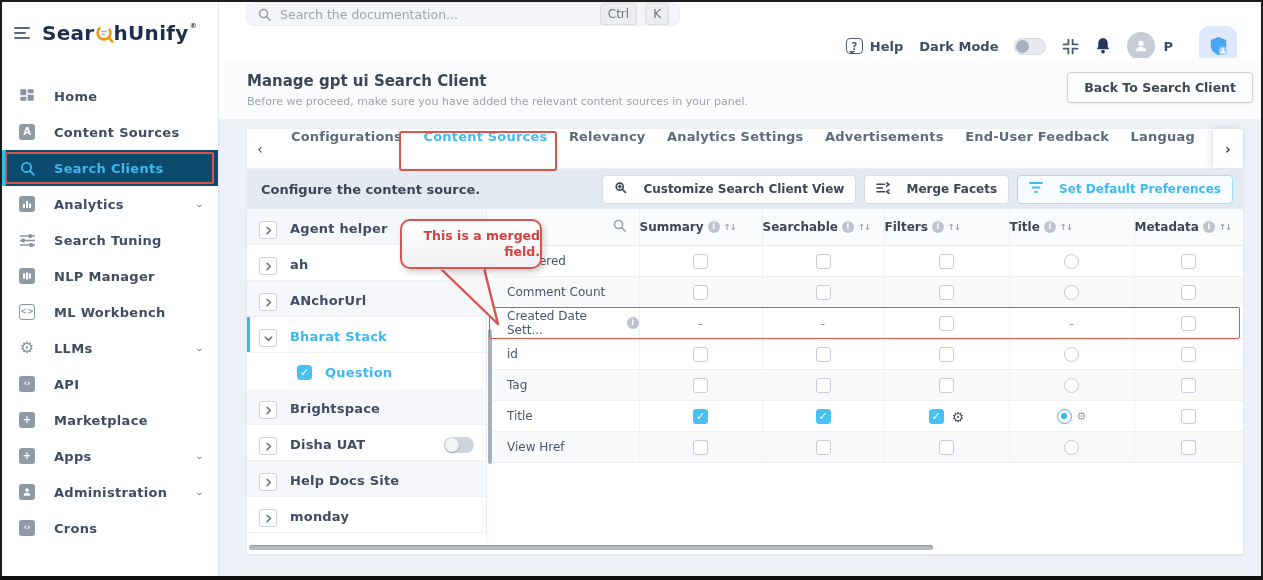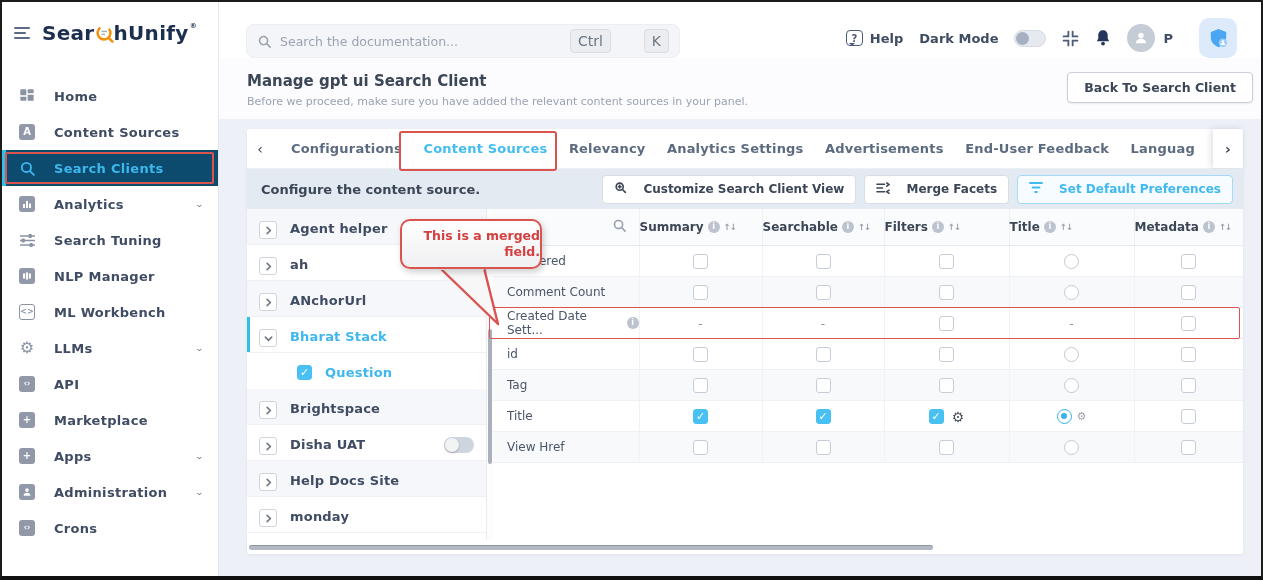--- a/index.html
+++ b/index.html
@@ -28,27 +28,27 @@
   .sb-item.active { background:#0c4a6e; }
   .sb-item.active::before { content:""; position:absolute; left:0; top:0; bottom:0; width:4px; background:#2fc0ea; }
   .sb-item.active .lbl { color:#3db8ee; }
   .sqico { width:16px; height:16px; background:#9199a8; border-radius:3px; color:#fff; font-size:10px; font-weight:700;
            display:inline-flex; align-items:center; justify-content:center; line-height:1; }
   .sqico.outline { background:transparent; border:1.6px solid #8b93a3; color:#8b93a3; font-weight:700; font-size:8px; }
   .gearico { font-size:16px; color:#8b93a3; line-height:1; }
 
   
   .main { flex:1; display:flex; flex-direction:column; min-width:0; }
-  .topbar { height:56px; background:#fff; display:flex; align-items:flex-end; padding:0 24px 0 27px; flex-shrink:0; }
+  .topbar { height:56px; background:#fff; display:flex; align-items:flex-start; padding:0 24px 0 27px; flex-shrink:0;flex-direction:column; }
   .searchbox { width:434px; height:34px; background:#f4f5f8; border:1px solid #eceef2; border-radius:8px;
                display:flex; align-items:center; padding:0 10px; gap:8px; }
   .searchbox input { border:none; outline:none; background:transparent; flex:1; font-size:12.5px; color:#57606e;
                      font-family:"DejaVu Sans","Liberation Sans",sans-serif; }
   .searchbox input::placeholder { color:#9aa3b2; }
-  .kbd { font-size:14px; color:#6b7686; background:#ecedf1; border:1px solid #d9dce3; border-radius:4px; padding:3px 7px;margin-left:25px; }
+  .kbd { font-size:12px; color:#6b7686; background:#ecedf1; border:1px solid #d9dce3; border-radius:4px; padding:3px 7px; }
   .top-right { margin-left:auto; display:flex; align-items:center; gap:16px; }
   .helpico { width:17px; height:16px; border:1.6px solid #4a5a78; border-radius:4px; color:#4a5a78; font-size:10px;
              font-weight:700; display:inline-flex; align-items:center; justify-content:center; position:relative; }
   .helpico::after { content:""; position:absolute; left:2px; bottom:-4px; border:3px solid transparent; border-top-color:#4a5a78; }
   .toplabel { font-size:13px; font-weight:600; color:#3f4c63; }
   .toggle { width:32px; height:17px; border-radius:9px; background:#e6e9ef; border:1px solid #d6dae2; position:relative; cursor:pointer; }
   .toggle i { position:absolute; left:1px; top:1px; width:13px; height:13px; border-radius:50%; background:#a7b0c0; }
   .avatar { width:28px; height:28px; border-radius:50%; background:#c6ccd6; display:flex; align-items:center; justify-content:center; }
   .user-p { font-size:13px; font-weight:600; color:#3f4c63; margin-left:-8px; }
   .chatwidget { width:38px; height:40px; border-radius:10px; background:#dceafc; display:flex; align-items:center; justify-content:center; cursor:pointer; margin-left:10px; }
@@ -59,21 +59,21 @@
   .back-btn { margin-left:auto; background:#fff; border:1px solid #c9ced8; border-radius:4px; padding:7px 16px;
               font-size:12.5px; font-weight:600; color:#3b4656; cursor:pointer; box-shadow:0 1px 2px rgba(30,40,60,.08);
               font-family:"DejaVu Sans","Liberation Sans",sans-serif; }
 
   .card { margin:10px 18px 0 28px; background:#fff; border-radius:2px; box-shadow:0 1px 3px rgba(40,50,80,.08);
           display:flex; flex-direction:column; height:425px; }
   
   .tabs-row { height:40px; display:flex; align-items:stretch; border-bottom:1px solid #edf0f4; flex-shrink:0; }
   .tab-arrow { width:26px; display:flex; align-items:center; justify-content:center; color:#3b4656; font-size:14px; cursor:pointer; }
   .tab-arrow.right { width:30px; box-shadow:-2px 0 6px rgba(40,50,80,.15); font-weight:700; }
-  .tabs-list { flex:1; display:flex; align-items:center; justify-content:space-between; padding:0 18px; overflow:hidden;gap:18px; }
+  .tabs-list { flex:1; display:flex; justify-content:space-between; padding:0 18px; overflow:hidden;gap:18px; }
   .tab { font-size:13px; font-weight:600; color:#5c6b80; white-space:nowrap; cursor:pointer; letter-spacing:.2px; }
   .tab.active { color:#41bdf0; }
   
   .toolbar { height:40px; background:#e3eaf2; display:flex; align-items:center; padding:0 10px 0 14px; gap:8px; flex-shrink:0; }
   .toolbar-label { font-size:13px; font-weight:600; color:#3b4656; margin-right:auto; }
   .tb-btn { height:29px; display:inline-flex; align-items:center; gap:16px; background:#fff; border:1px solid #d8dde5;
             border-radius:4px; padding:0 11px; font-size:12px; font-weight:600; color:#3c4656; cursor:pointer;
             font-family:"DejaVu Sans","Liberation Sans",sans-serif; }
   .tb-btn.primary-outline { background:#f6fcff; border-color:#a3dbf6; color:#3fb9ef; }
 

